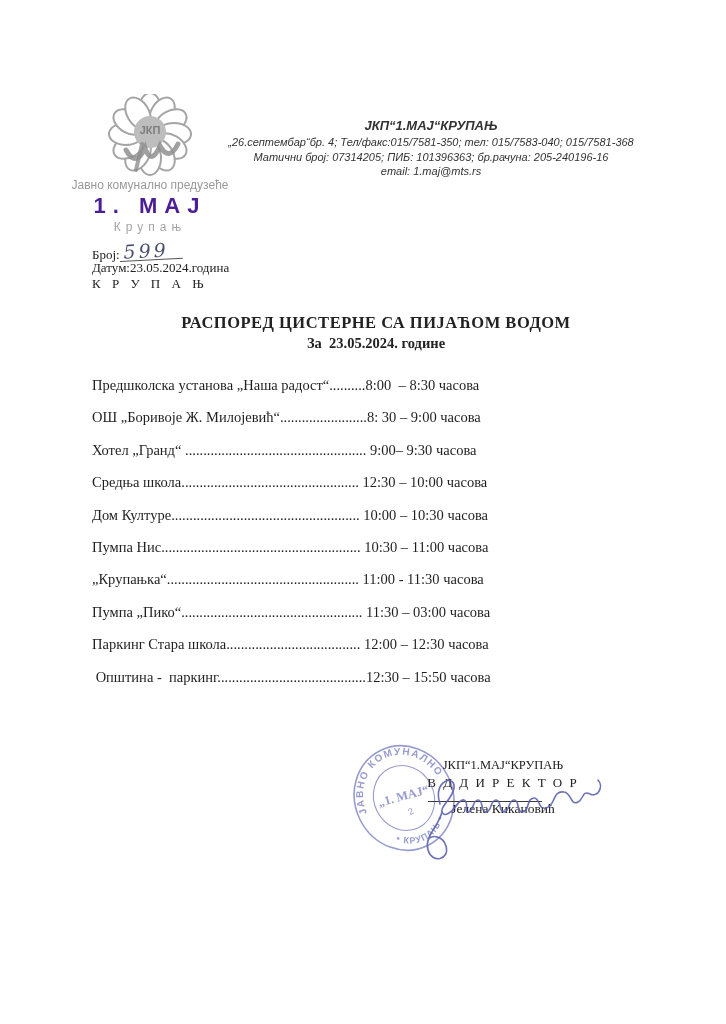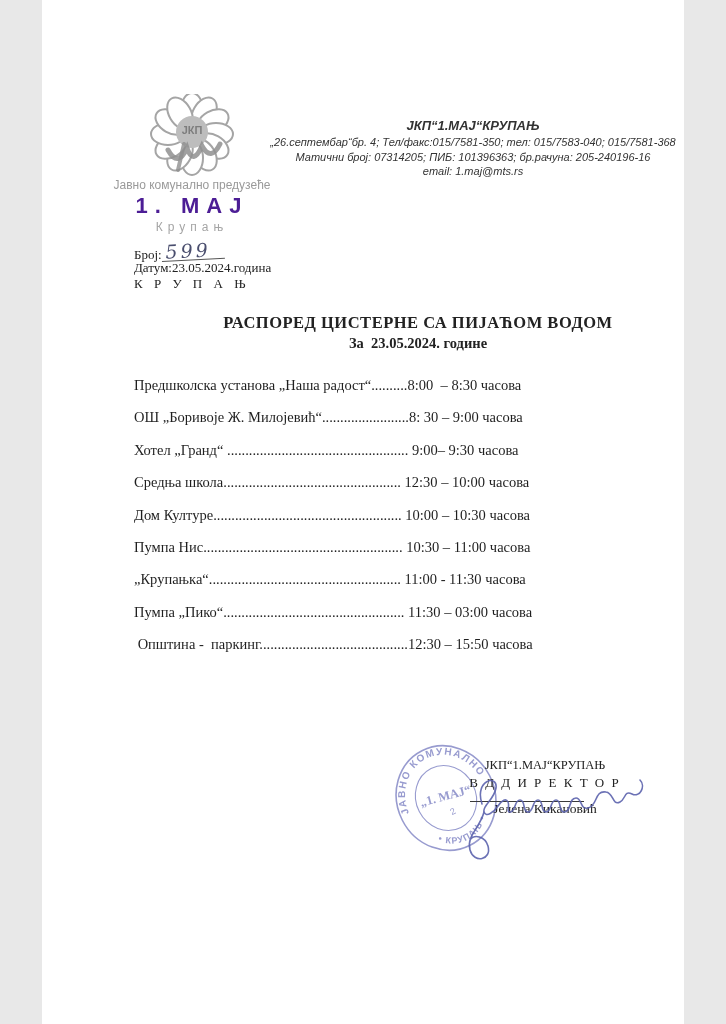--- a/index.html
+++ b/index.html
@@ -1,17 +1,17 @@
 <!DOCTYPE html>
 <html><head>
 <meta charset="utf-8">
 <style>
   html,body{margin:0;padding:0;background:#e8e8e8;}
   .page{
-    position:relative;width:642px;height:1024px;background:#ffffff;
+    position:relative;width:726px;height:1024px;background:#ffffff;
     margin:0 auto;overflow:hidden;
     font-family:"Liberation Serif", serif;color:#222;
   }
   .abs{position:absolute;}
   .pre{white-space:pre;}
 
   
   .logo-block{left:70px;top:94px;width:160px;text-align:center;}
   .logo-flower{display:block;margin:0 auto;}
   .logo-sub{font-family:"Liberation Sans",sans-serif;font-size:12px;color:#9a9a9a;margin-top:-4px;}
@@ -104,20 +104,21 @@
 
   <div class="abs sched">
     <div class="sched-row pre">Предшколска установа „Наша радост“..........8:00  – 8:30 часова</div>
     <div class="sched-row pre">ОШ „Боривоје Ж. Милојевић“........................8: 30 – 9:00 часова</div>
     <div class="sched-row pre">Хотел „Гранд“ .................................................. 9:00– 9:30 часова</div>
     <div class="sched-row pre">Средња школа................................................. 12:30 – 10:00 часова</div>
     <div class="sched-row pre">Дом Културе.................................................... 10:00 – 10:30 часова</div>
     <div class="sched-row pre">Пумпа Нис....................................................... 10:30 – 11:00 часова</div>
     <div class="sched-row pre">„Крупањка“..................................................... 11:00 - 11:30 часова</div>
     <div class="sched-row pre">Пумпа „Пико“.................................................. 11:30 – 03:00 часова</div>
+    <div class="sched-row pre">Паркинг Стара школа..................................... 12:00 – 12:30 часова</div>
     <div class="sched-row pre"> Општина -  паркинг.........................................12:30 – 15:50 часова</div>
   </div>
 
   <div class="abs stamp-wrap">
     <svg width="104" height="112" viewBox="0 0 104 112">
       <defs>
         <path id="arcTop" d="M 12,56 A 40 44 0 0 1 92,56" fill="none"></path>
         <path id="arcBot" d="M 15,62 A 37 41 0 0 0 89,62" fill="none"></path>
       </defs>
       <ellipse cx="52" cy="56" rx="49" ry="53" fill="none" stroke="#8a8ec9" stroke-width="1.6"></ellipse>

